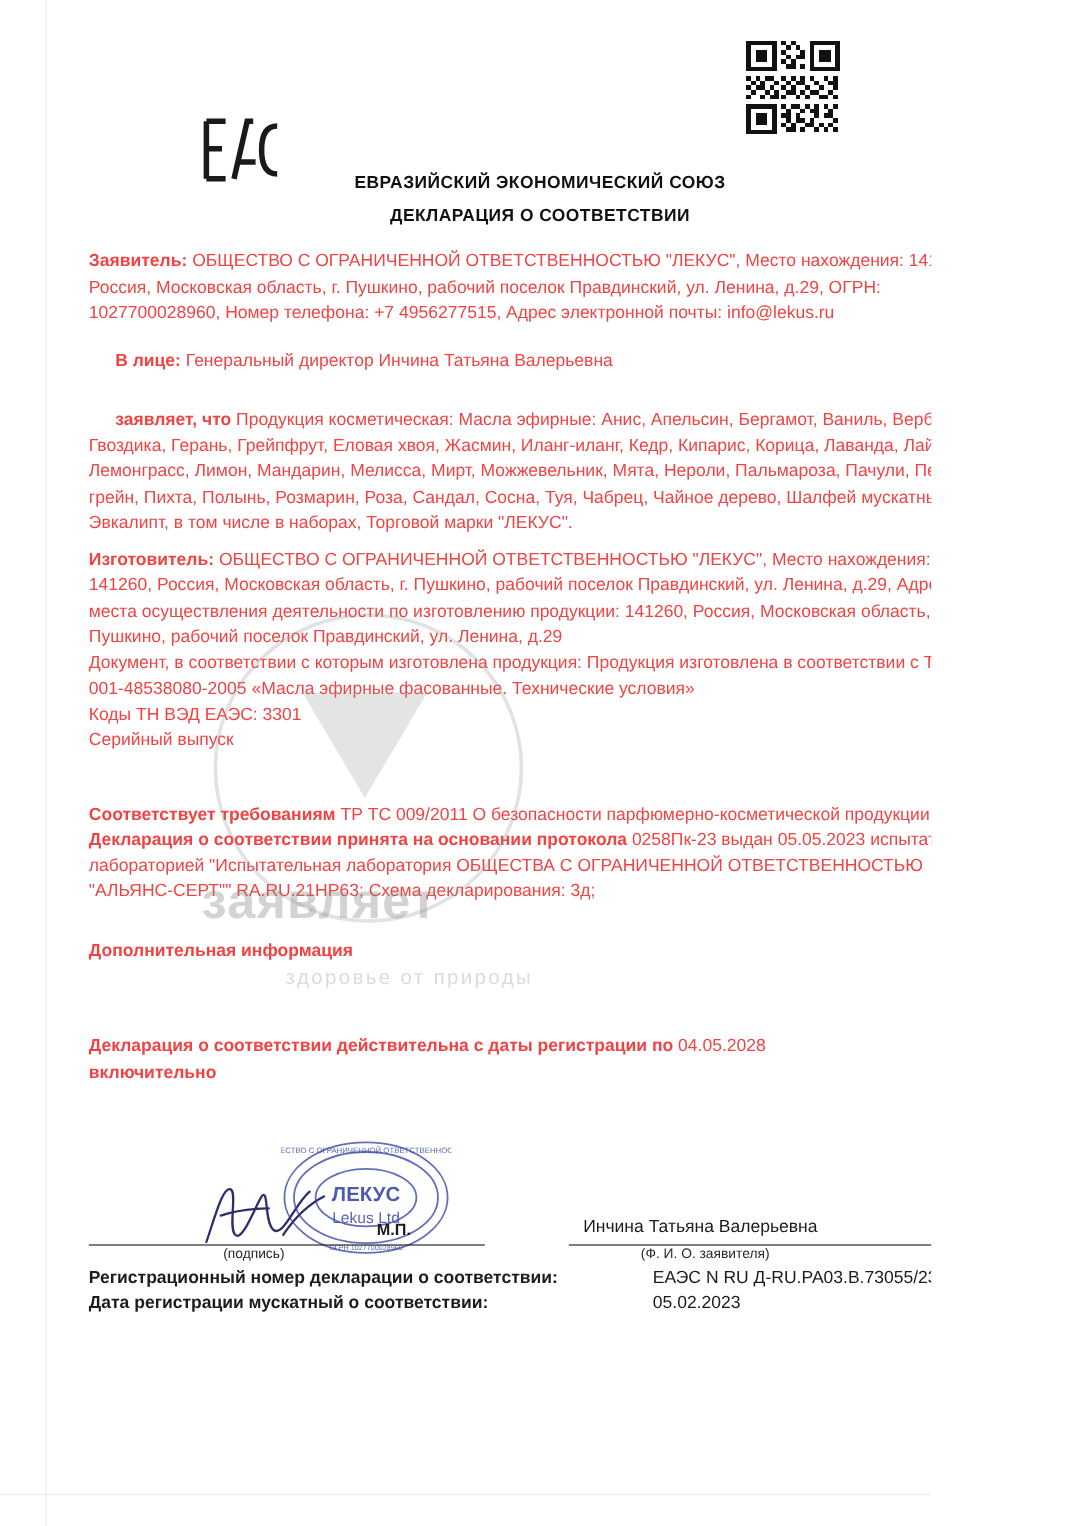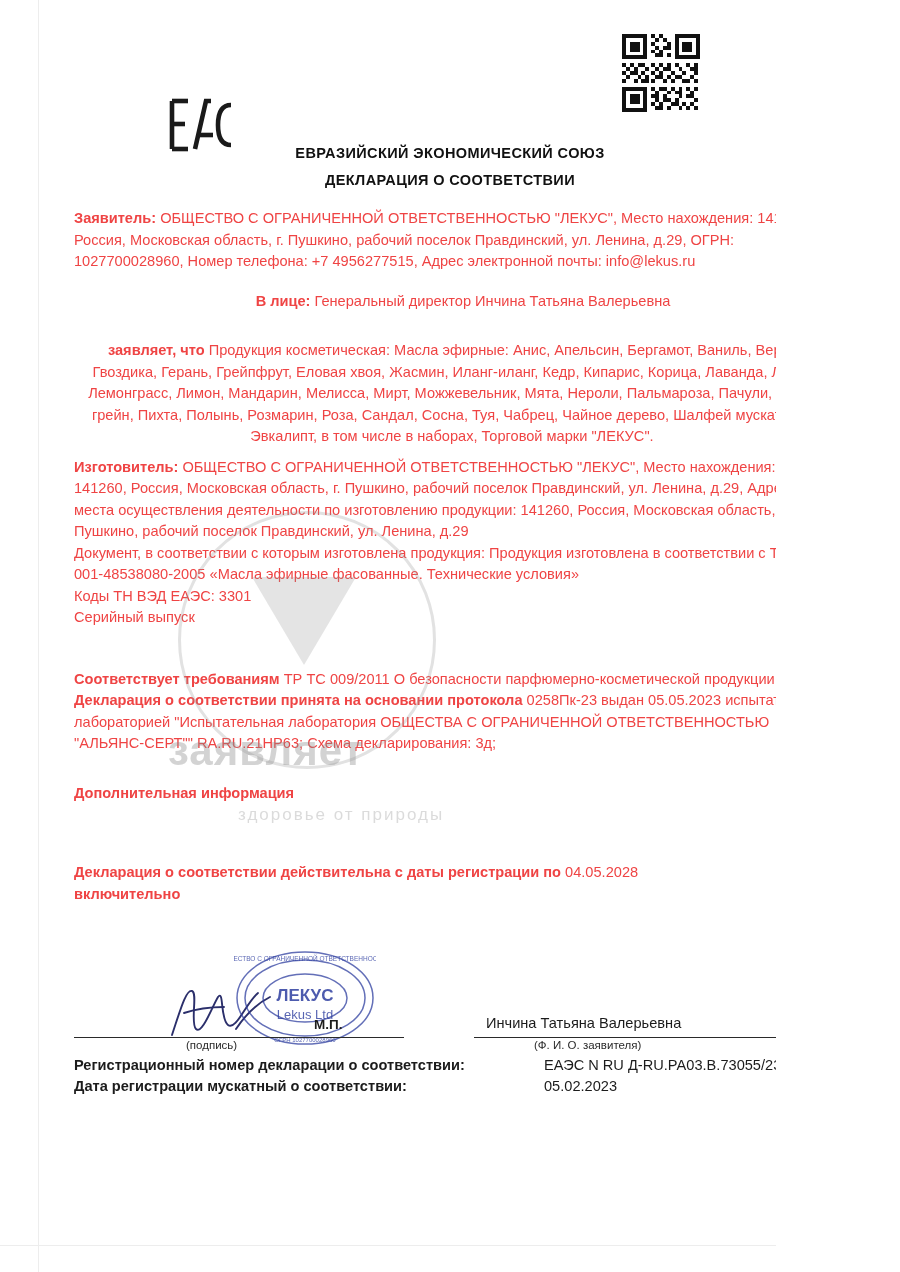--- a/index.html
+++ b/index.html
@@ -69,21 +69,20 @@
   }
   .para {
     font-size: 14.6px;
     line-height: 21.5px;
     margin: 0 0 0 0;
     text-align: left;
     color: #ef4444;
   }
   .para.indent {
     text-indent: 22px;
-    text-align: center;
   }
   .para b {
     font-weight: bold;
   }
   .gap-s { height: 9px; }
   .gap-m { height: 18px; }
   .gap-l { height: 28px; }
   .gap-xl { height: 40px; }
 
   

